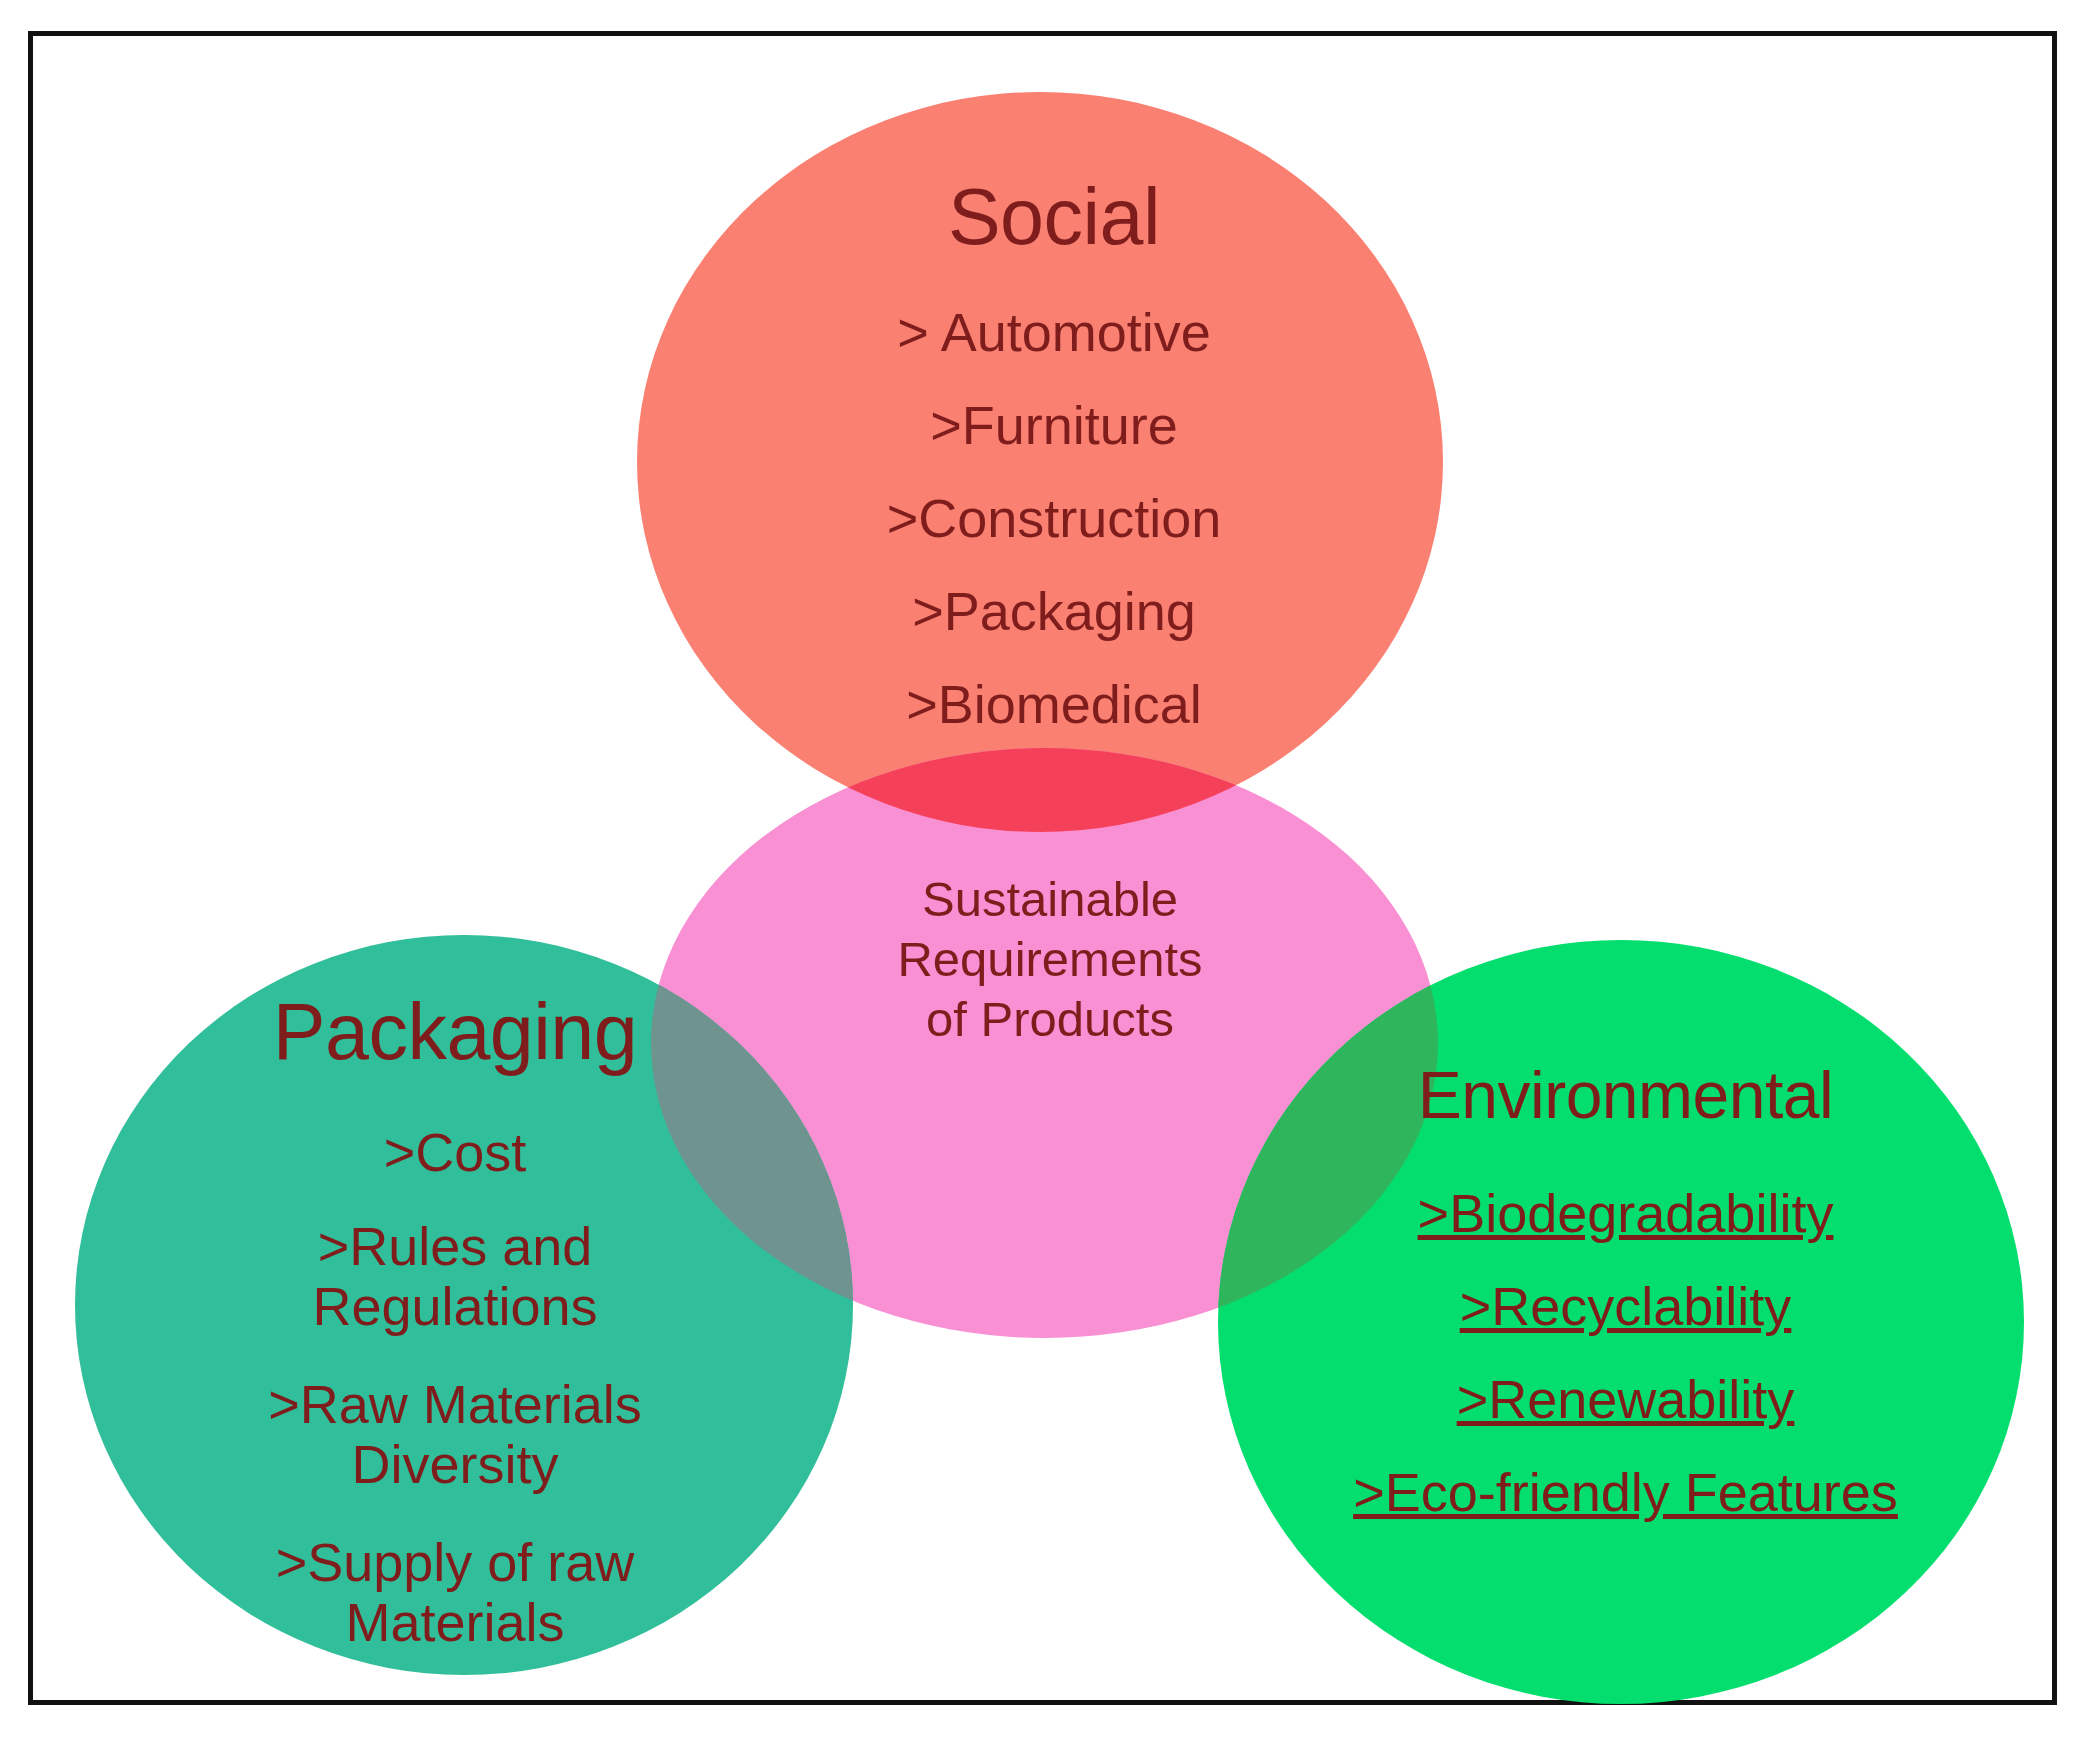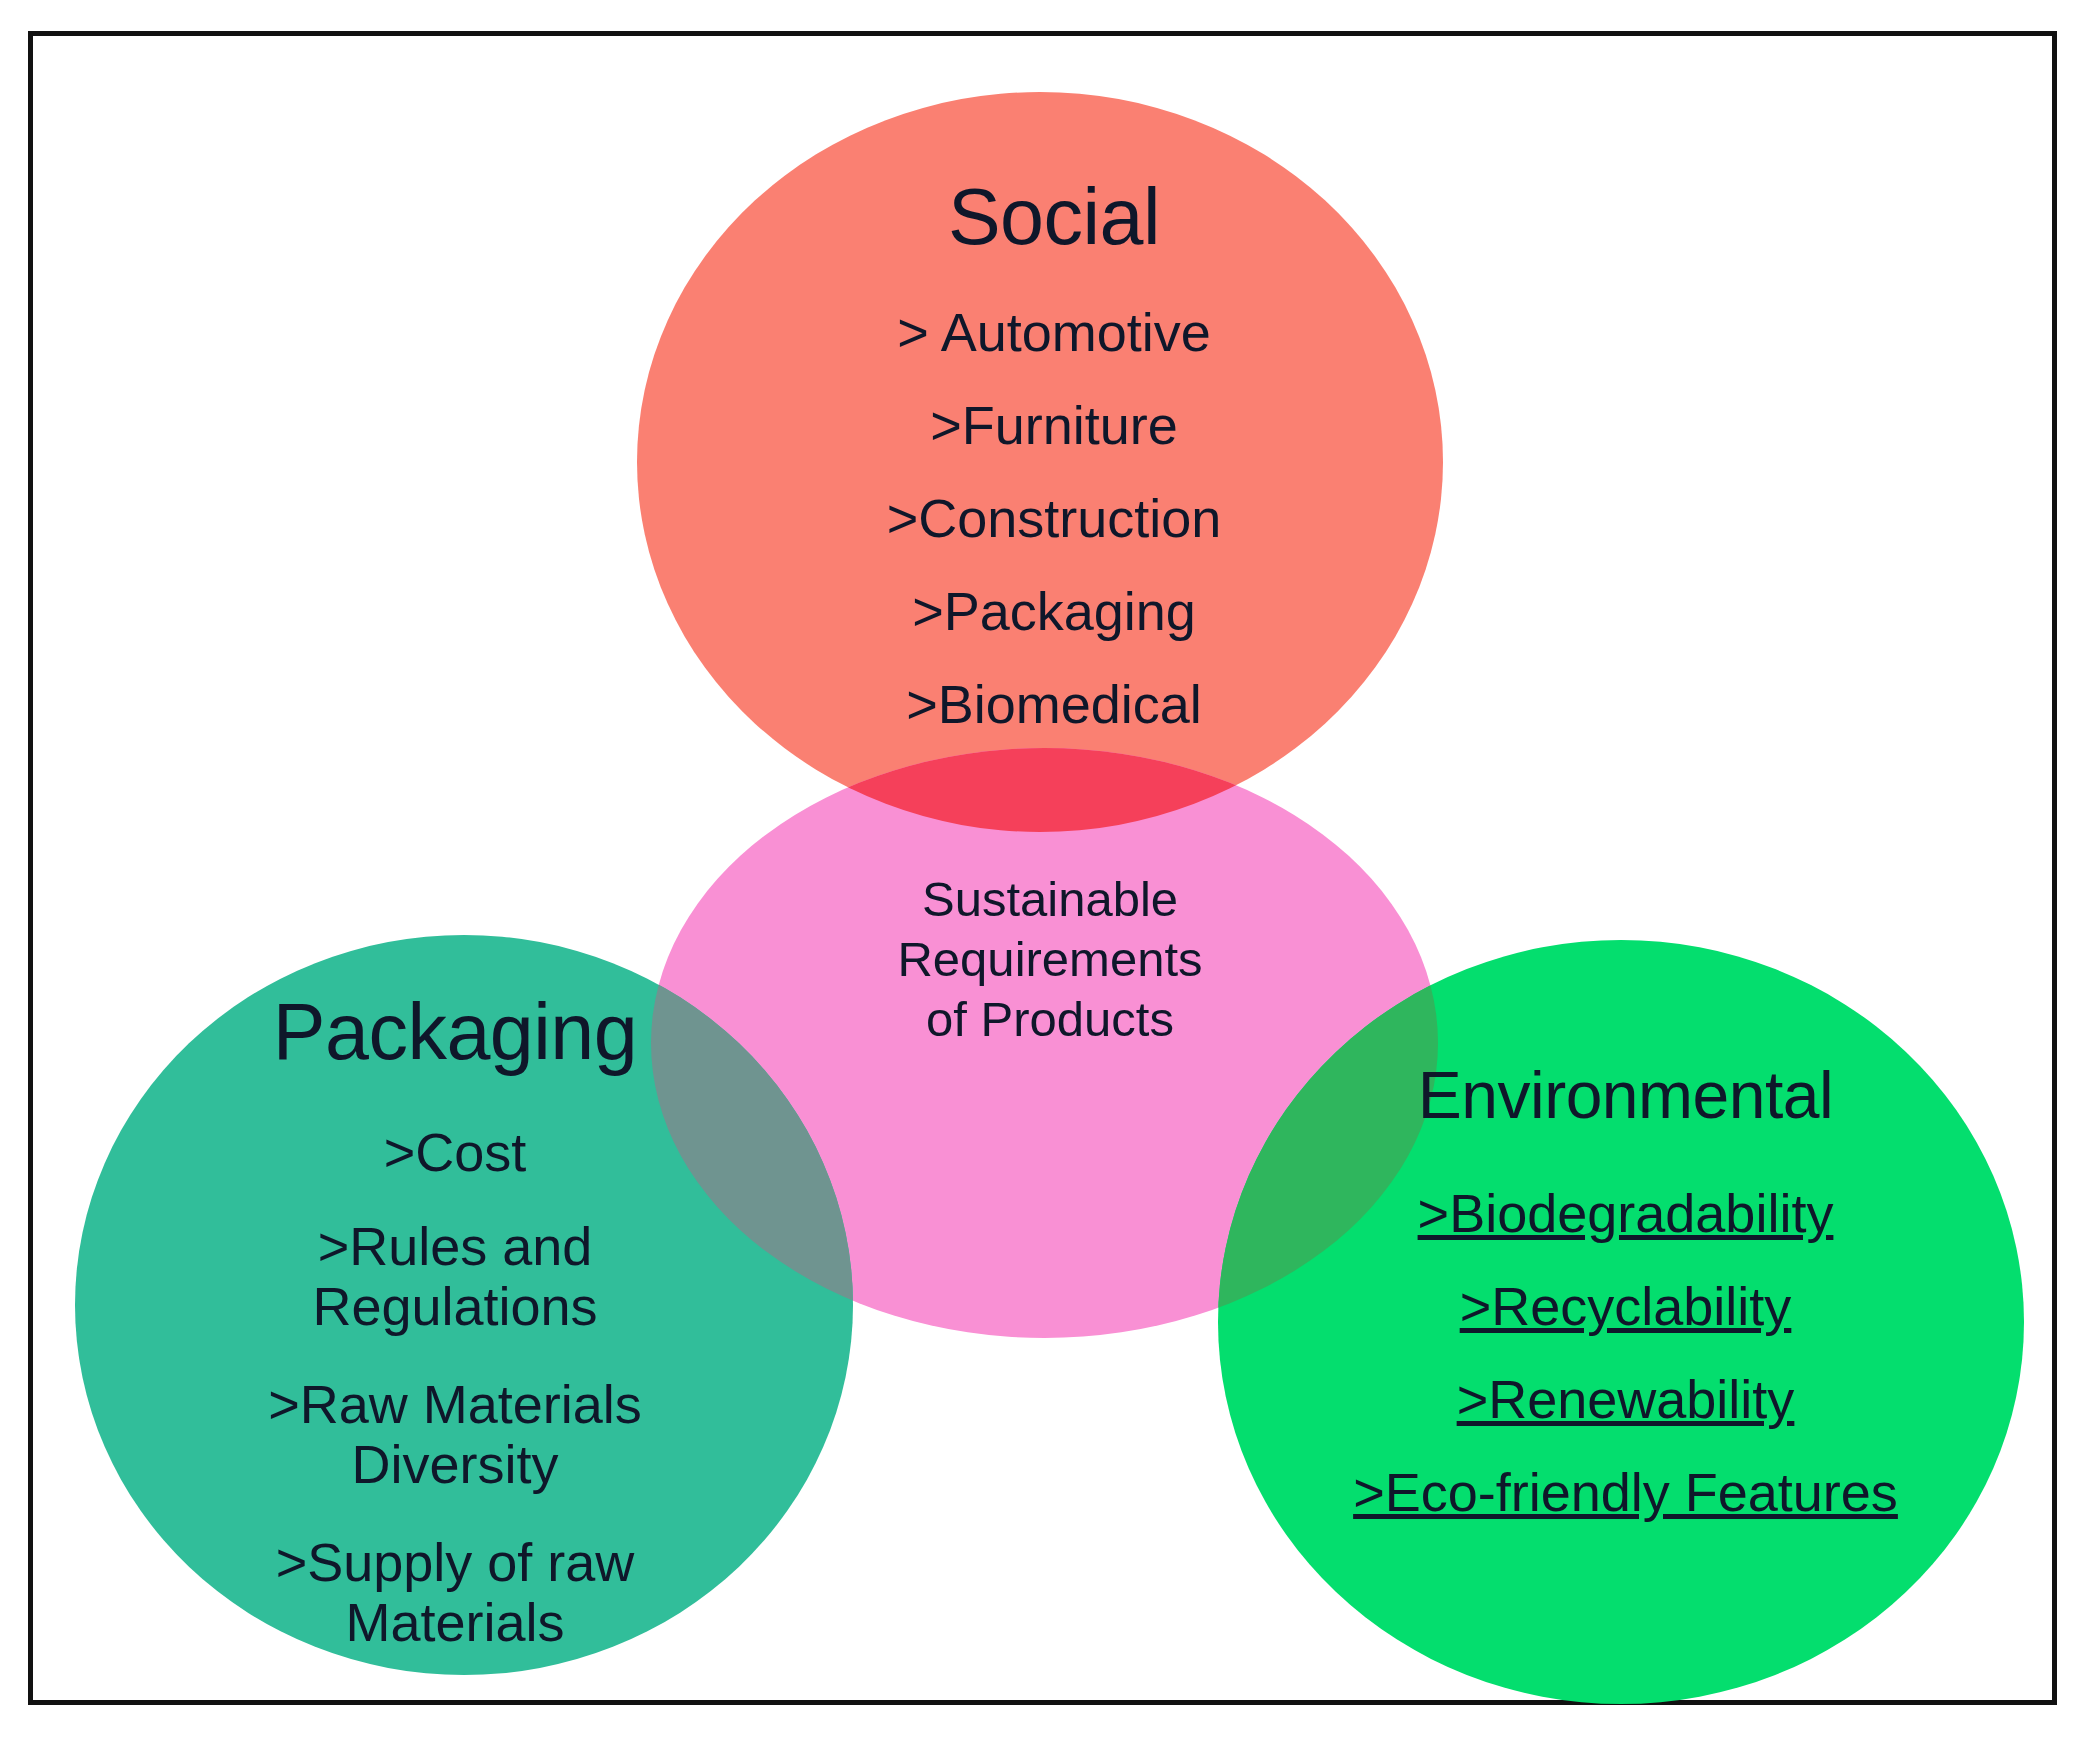--- a/index.html
+++ b/index.html
@@ -119,21 +119,21 @@
     top: 192px;
     width: 806px;
     height: 764px;
     background: #2FB65D;
   }
   
   .txt-block {
     position: absolute;
     z-index: 20;
     text-align: center;
-    color: #0f172a;
+    color: #7f1d1d;
     line-height: 1.0;
     pointer-events: none;
   }
   .title {
     font-size: 79px;
     font-weight: 400;
     letter-spacing: -0.5px;
     white-space: nowrap;
   }
   .item {

